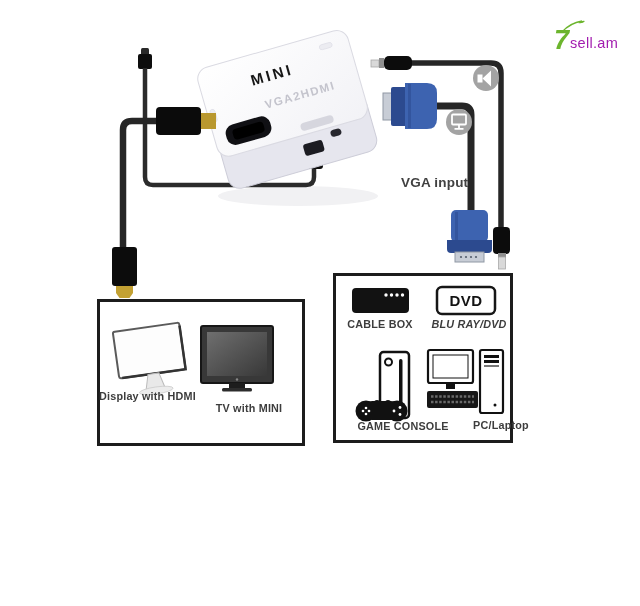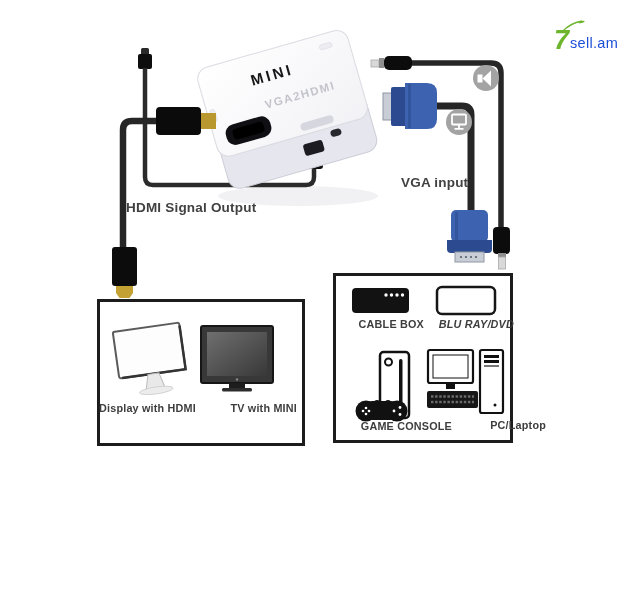--- a/index.html
+++ b/index.html
@@ -7,40 +7,40 @@
   body { font-family:"Liberation Sans", sans-serif; }
   .canvas { position:relative; width:640px; height:606px; background:#ffffff; overflow:hidden; }
   .art { position:absolute; left:0; top:0; z-index:2; }
   .panel { position:absolute; border:3px solid #1c1c1c; background:#ffffff; z-index:1; }
   .panel.left  { left:97px;  top:299px; width:208px; height:147px; }
   .panel.right { left:333px; top:273px; width:180px; height:170px; }
   .lbl { position:absolute; z-index:3; color:#414141; font-weight:bold; white-space:nowrap; }
   .ann { font-size:13.5px; letter-spacing:.2px; }
   #hdmi-out { left:126px; top:200px; }
   #vga-in   { left:401px; top:175px; }
-  .devlbl { position:absolute; z-index:3; font-size:10.8px; text-align:right;
+  .devlbl { position:absolute; z-index:3; font-size:10.8px; text-align:center;
             color:#3d3d3d; font-weight:bold; letter-spacing:.2px; white-space:nowrap; }
-  #lbl-display { left:99px;  top:402px; width:96px; }
+  #lbl-display { left:99px;  top:390px; width:96px; }
   #lbl-tv      { left:201px; top:402px; width:96px; }
   #lbl-cablebox{ left:336px; top:318px; width:88px; }
   #lbl-bluray  { left:424px; top:318px; width:90px;font-style:italic; }
   #lbl-console { left:336px; top:420px; width:98px;margin-left:18px; }
   #lbl-pc      { left:424px; top:419px; width:90px;margin-left:32px; }
   .mini-text  { position:absolute; left:232px; top:66px; width:80px; text-align:center;
                 transform:rotate(-16deg); font-size:15px; font-weight:800; letter-spacing:3px;
                 color:#161616; z-index:3; }
   .model-text { position:absolute; left:245px; top:89px; width:110px; text-align:center;
                 transform:rotate(-16deg); font-size:11.5px; font-weight:bold; letter-spacing:1.5px;
                 color:#c4c4cd; z-index:3; }
   .dvd-text   { position:absolute; left:437px; top:287px; width:58px; height:27px; line-height:27px;
                 text-align:center; font-size:15px; font-weight:800; letter-spacing:.5px;
                 color:#131313; z-index:3; }
   .logo { position:absolute; left:554px; top:28px; z-index:3; display:flex; align-items:flex-end; }
   .logo .seven { color:#6cb52d; font-size:27px; line-height:24px; font-weight:bold; font-style:italic; }
-  .logo .rest  { color:#1d4ed8; font-size:14.5px; letter-spacing:.3px; margin-left:1px; line-height:17px; }
+  .logo .rest  { color:#a21caf; font-size:14.5px; letter-spacing:.3px; margin-left:1px; line-height:17px; }
   .logo .leaf  { position:absolute; left:6px; top:-9px; }
 </style>
 </head>
 <body>
 
 <div class="canvas">
 
   <div class="panel left"></div>
   <div class="panel right"></div>
 
@@ -189,29 +189,29 @@
       <rect x="484" y="355" width="15" height="3" fill="#111111"></rect>
       <rect x="484" y="360" width="15" height="3" fill="#111111"></rect>
       <rect x="484" y="365" width="15" height="2" fill="#777777"></rect>
       <circle cx="495" cy="405" r="1.5" fill="#111111"></circle>
     </g>
   </svg>
 
   <div class="mini-text">MINI</div>
   <div class="model-text">VGA2HDMI</div>
 
-  <div class="lbl ann" id="hdmi-out">HDMI Signal Output</div>
   <div class="lbl ann" id="vga-in">VGA input</div>
 
   <div class="devlbl" id="lbl-display">Display with HDMI</div>
   <div class="devlbl" id="lbl-tv">TV with MINI</div>
   <div class="devlbl" id="lbl-cablebox">CABLE BOX</div>
   <div class="devlbl" id="lbl-bluray">BLU RAY/DVD</div>
   <div class="devlbl" id="lbl-console">GAME CONSOLE</div>
   <div class="devlbl" id="lbl-pc">PC/Laptop</div>
+  <div class="dvd-text">DVD</div>
 
   <div class="logo">
     <svg class="leaf" width="26" height="14" viewBox="0 0 26 14">
       <path d="M2 13 Q10 4 22 2" stroke="#6cb52d" stroke-width="1.4" fill="none"></path>
       <path d="M18 4 q4 -3 7 -2 q-2 3 -7 2 Z" fill="#6cb52d"></path>
     </svg>
     <span class="seven">7</span>
       <span class="rest">sell.am</span>
   </div>
 

